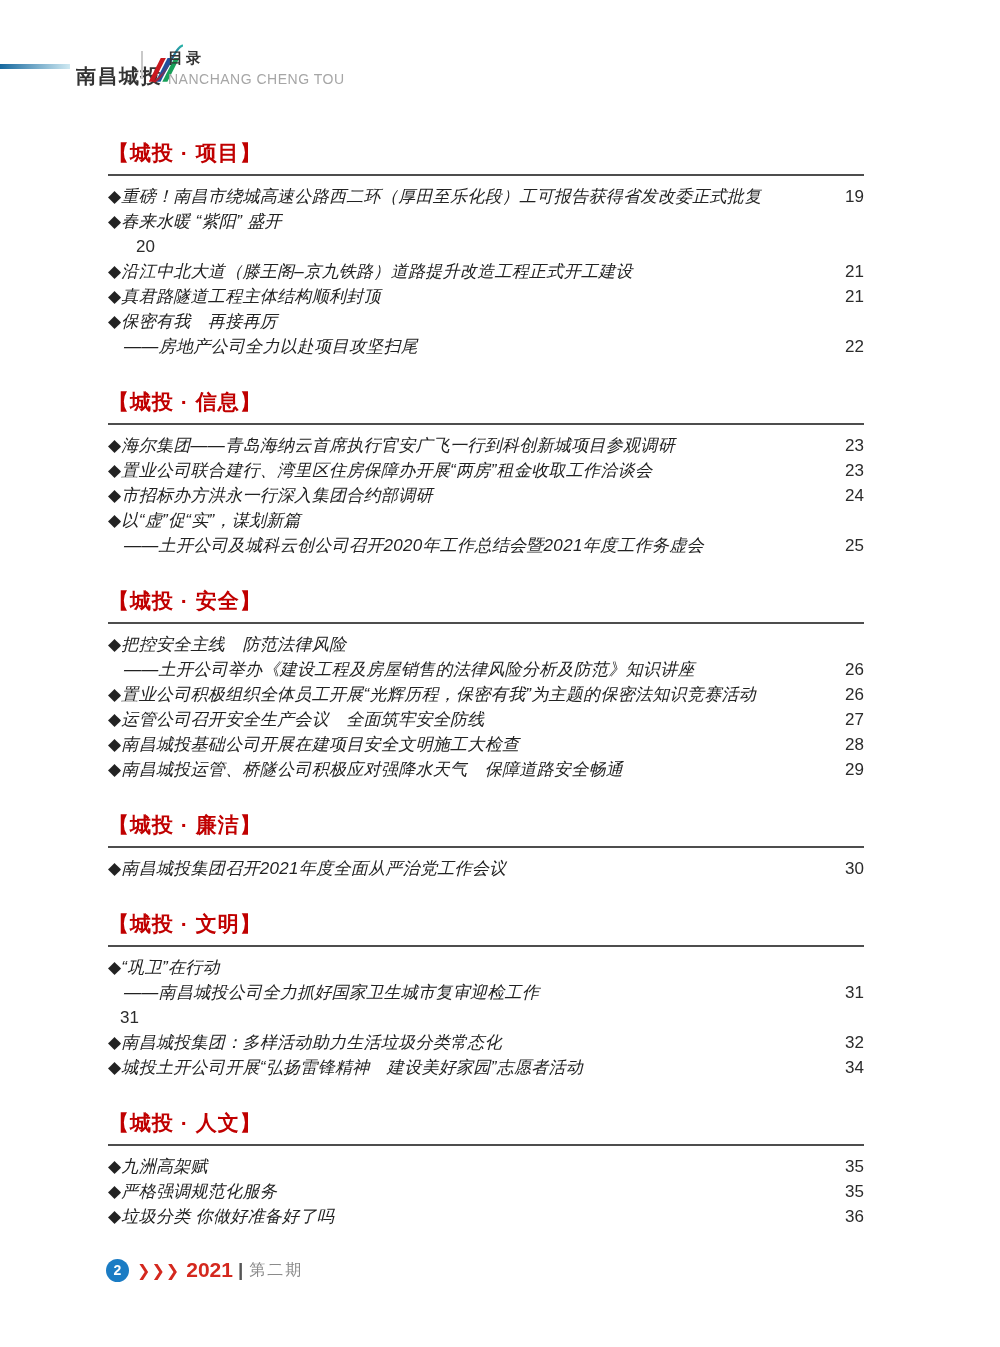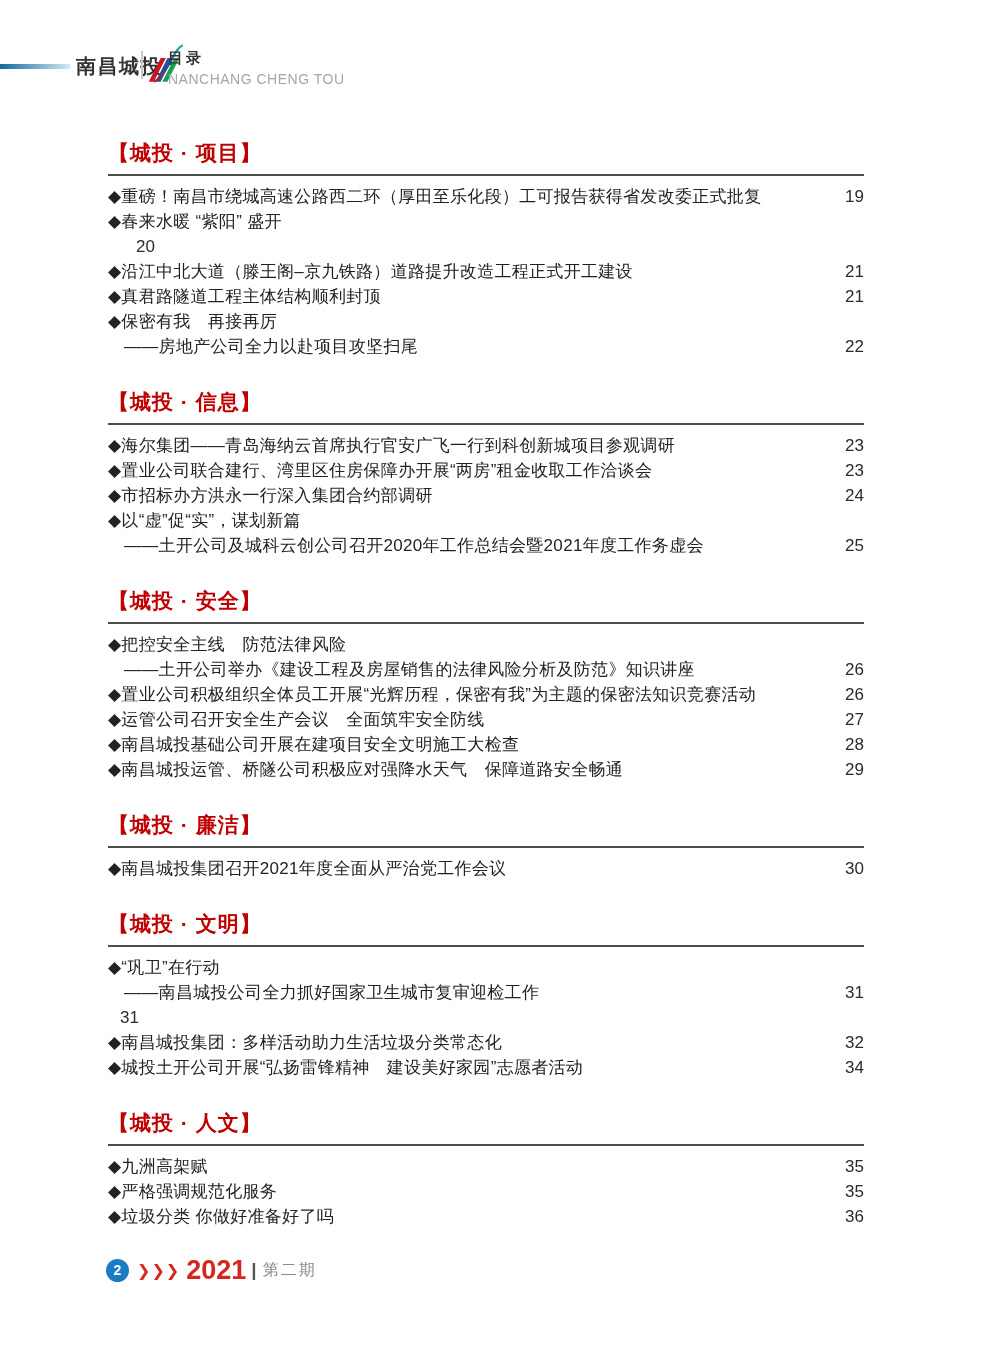--- a/index.html
+++ b/index.html
@@ -13,21 +13,21 @@
     overflow: hidden;
   }
 
   
   .header { position: absolute; left: 0; top: 46px; width: 1000px; height: 48px; }
   .accent-line {
     position: absolute; left: 0; top: 18px; width: 70px; height: 5px;
     background: linear-gradient(to right, #16699f, #cfe9f2);
   }
   .brand {
-    position: absolute; left: 76px; top: 7px;
+    position: absolute; left: 76px; top: 17px;
     font-size: 20px; font-weight: bold; color: #333333; letter-spacing: 1.5px;
   }
   .header-divider {
     position: absolute; left: 141px; top: 5px; width: 2px; height: 28px; background: #c9c9c9;
   }
   .logo-swoosh { position: absolute; left: 149px; top: -2px; }
   .logo-text { position: absolute; left: 168px; top: 3px; }
   .logo-title { font-size: 15px; font-weight: bold; color: #333333; letter-spacing: 3px; }
   .logo-subtitle { font-size: 14px; color: #a6a6a6; letter-spacing: 0.5px; margin-top: 3px; }
 
@@ -36,36 +36,36 @@
   .toc-section { margin-bottom: 30px; }
   .section-title {
     font-size: 21px; font-weight: bold; color: #c00000;
     line-height: 26px; letter-spacing: 1px; margin-bottom: 8px;
   }
   .section-rule { height: 2px; background: #4d4d4d; margin-bottom: 8px; }
   .row {
     display: flex; justify-content: space-between; align-items: center;
     height: 25px; font-size: 17px; color: #222222;
   }
-  .row .row-text { font-weight: 500; letter-spacing: 0.3px; white-space: nowrap; }
+  .row .row-text { font-weight: 500; letter-spacing: 0.3px; white-space: nowrap; font-style: italic; }
   .row.sub { padding-left: 16px; }
   .row .row-page { font-weight: 400; color: #2b2b2b; padding-left: 12px; }
 
   
   .footer {
     position: absolute; left: 106px; top: 1258px;
     display: flex; align-items: center; height: 24px;
   }
   .page-badge {
     width: 23px; height: 23px; border-radius: 50%;
     background: #1b7cc4; color: #ffffff; font-size: 14px; font-weight: bold;
     text-align: center; line-height: 23px;
   }
   .chevrons { margin-left: 8px; color: #d4281e; font-size: 16px; font-weight: bold; letter-spacing: 1px; }
-  .footer-year { margin-left: 6px; font-size: 27px; font-weight: bold; color: #d4281e; }
+  .footer-year { margin-left: 6px; font-size: 21px; font-weight: bold; color: #d4281e; }
   .footer-sep { margin-left: 5px; font-size: 19px; font-weight: bold; color: #555555; }
   .footer-issue { margin-left: 6px; font-size: 16px; color: #8a8a8a; letter-spacing: 2px; }
 </style>
 </head>
 <body>
 
 <div class="page">
 
   <div class="header">
     <div class="accent-line"></div>

